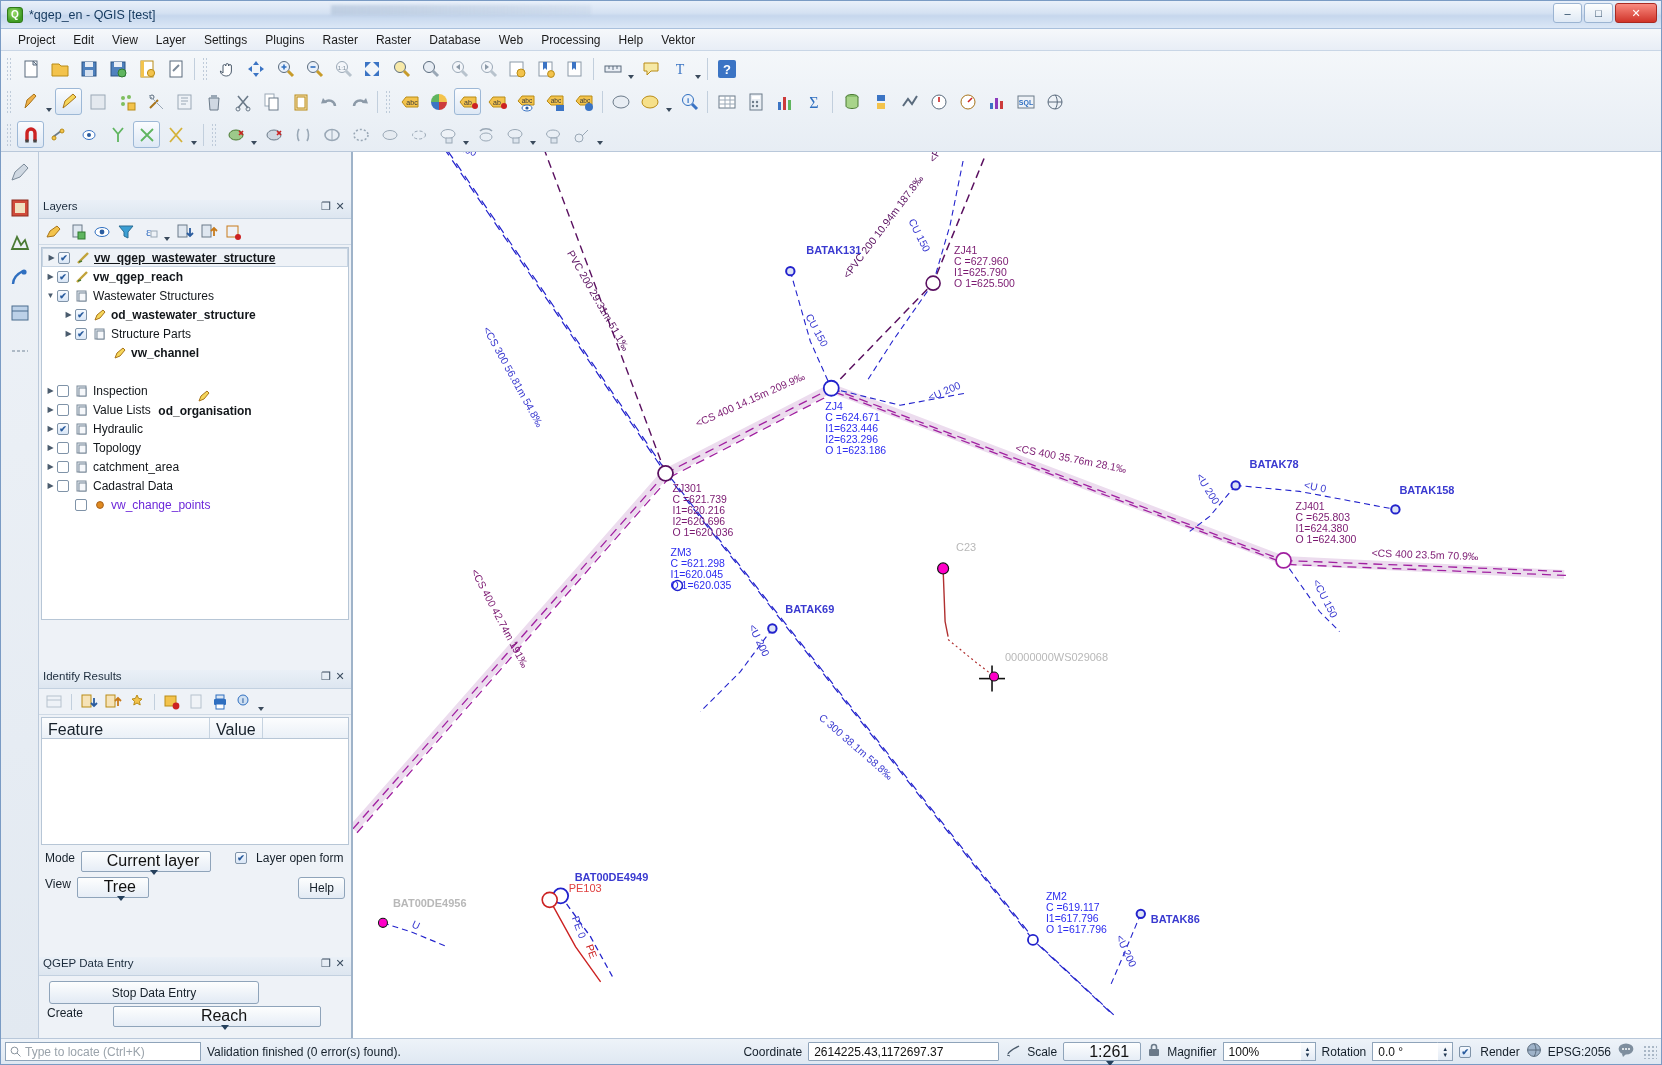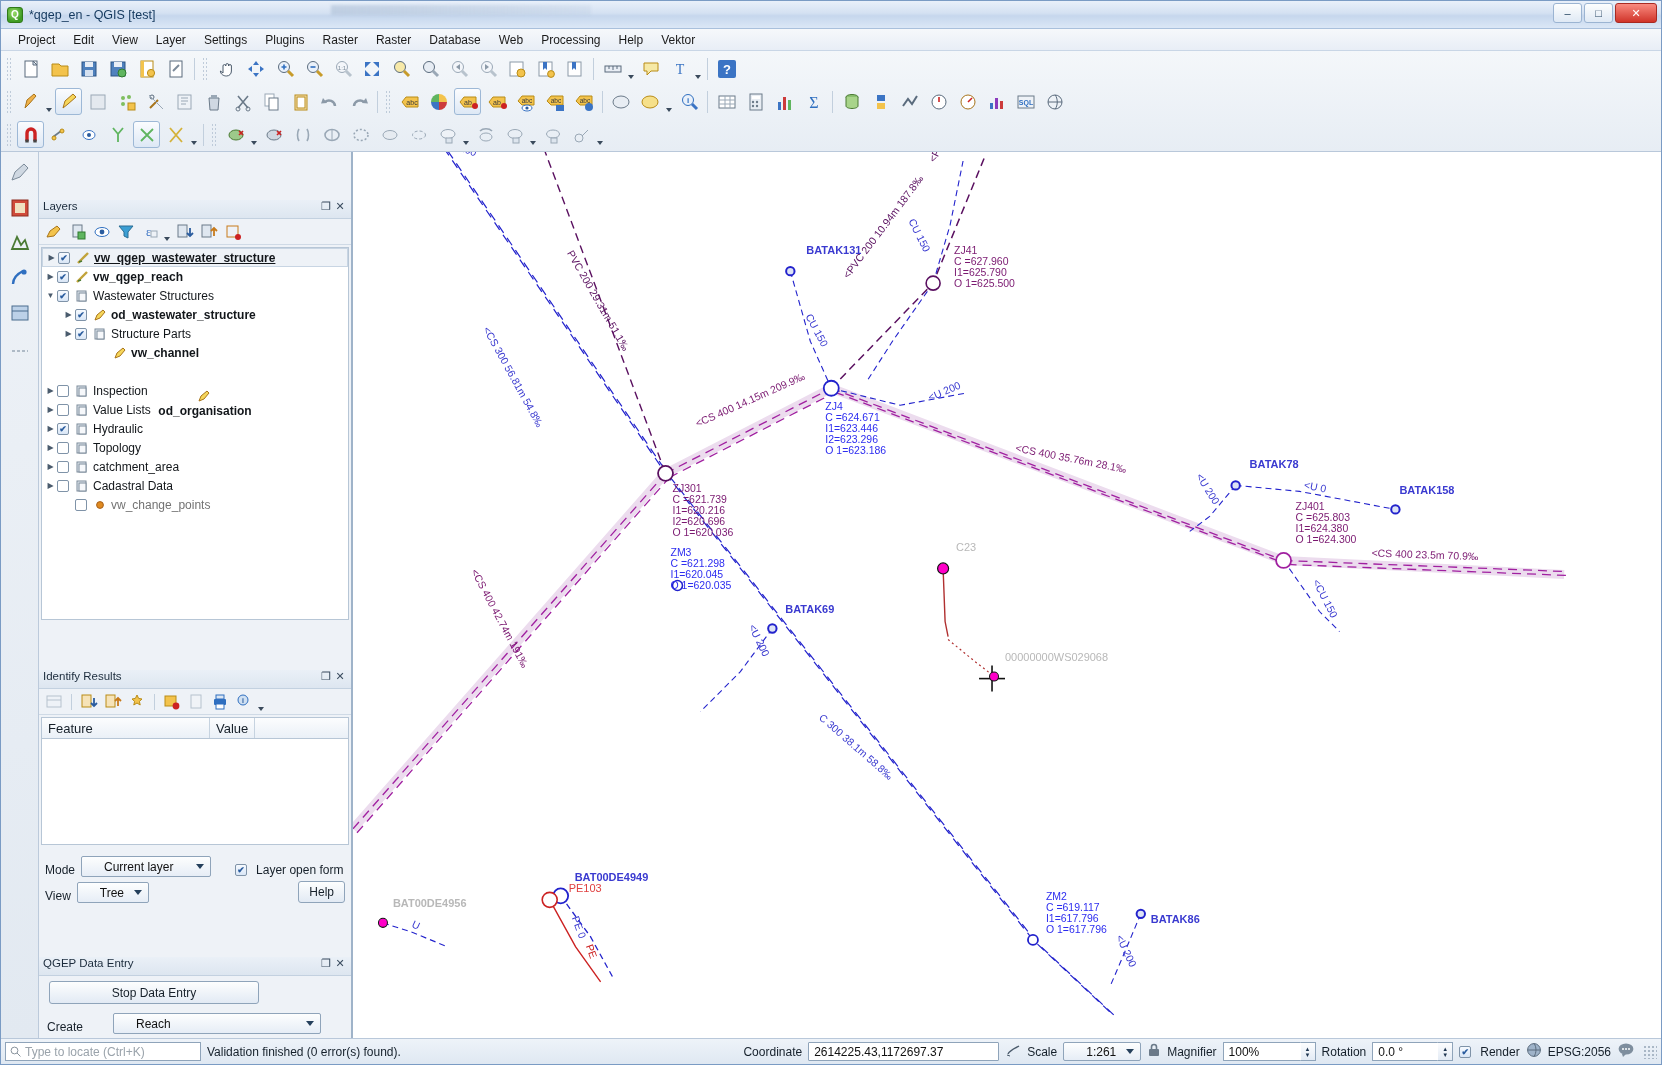--- a/index.html
+++ b/index.html
@@ -145,42 +145,42 @@
     width: 12px; height: 12px; flex: 0 0 12px; margin-right: 4px;
     border: 1px solid #7f93a8; background: #fff; border-radius: 2px;
     display:flex; align-items:center; justify-content:center;
     font-size: 9px; color: #2a5c9e; font-weight: bold;
   }
   .cbx.on { background: linear-gradient(#f6faff,#d9e6f6); }
   .licon { width: 17px; flex: 0 0 17px; display:flex; align-items:center; justify-content:center; margin-right:3px;}
   .lname { color: #12161a; }
   .lname.bold { font-weight: bold; }
   .lname.ul { text-decoration: underline; font-weight: bold;}
-  .lname.grey { color: #737373; }
+  .lname.grey { color: #6d28d9; }
 
   
   .ir-table { flex: 1 1 auto; display:flex; flex-direction: column; margin: 2px; }
   .ir-head {
     height: 21px; display: flex; border: 1px solid #b7c6d6; border-bottom: none;
     background: linear-gradient(#fcfdfe,#eaf0f7);
   }
   .ir-head div {
-    padding: 3px 6px; font-size: 13px; color: #16202a;
+    padding: 3px 6px; font-size: 16px; color: #16202a;
     border-right: 1px solid #c6d3e0;
   }
   .ir-head .c1 { width: 168px; }
   .ir-body { flex: 1 1 auto; background: #fff; border: 1px solid #b7c6d6; }
   .ir-foot { padding: 4px 6px 6px 6px; background: #eef2f7;}
-  .formrow { display: flex; align-items: flex-end; height: 26px; gap: 6px; }
+  .formrow { display: flex; align-items: flex-start; height: 26px; gap: 6px; }
   .flabel { font-size: 12px; color: #16202a; }
   .combo {
     height: 21px; border: 1px solid #8fa4ba; border-radius: 2px;
     background: linear-gradient(#fdfefe,#e6edf6);
-    display: flex; align-items: center; padding: 0 2px 0 22px;
-    font-size: 12px; color: #111; position: relative;
+    display: flex; align-items: center; padding: 0 2px 0 16px;
+    font-size: 16px; color: #111; position: relative; flex-direction: column;
   }
   .combo .cval { flex: 1 1 auto; white-space: nowrap; }
   .combo .arw {
     width: 0; height: 0; margin-left: 6px; margin-right: 4px;
     border-left: 4px solid transparent; border-right: 4px solid transparent;
     border-top: 5px solid #25405c;
   }
   .btn {
     height: 22px; min-width: 44px; padding: 0 10px;
     border: 1px solid #8fa4ba; border-radius: 3px;

